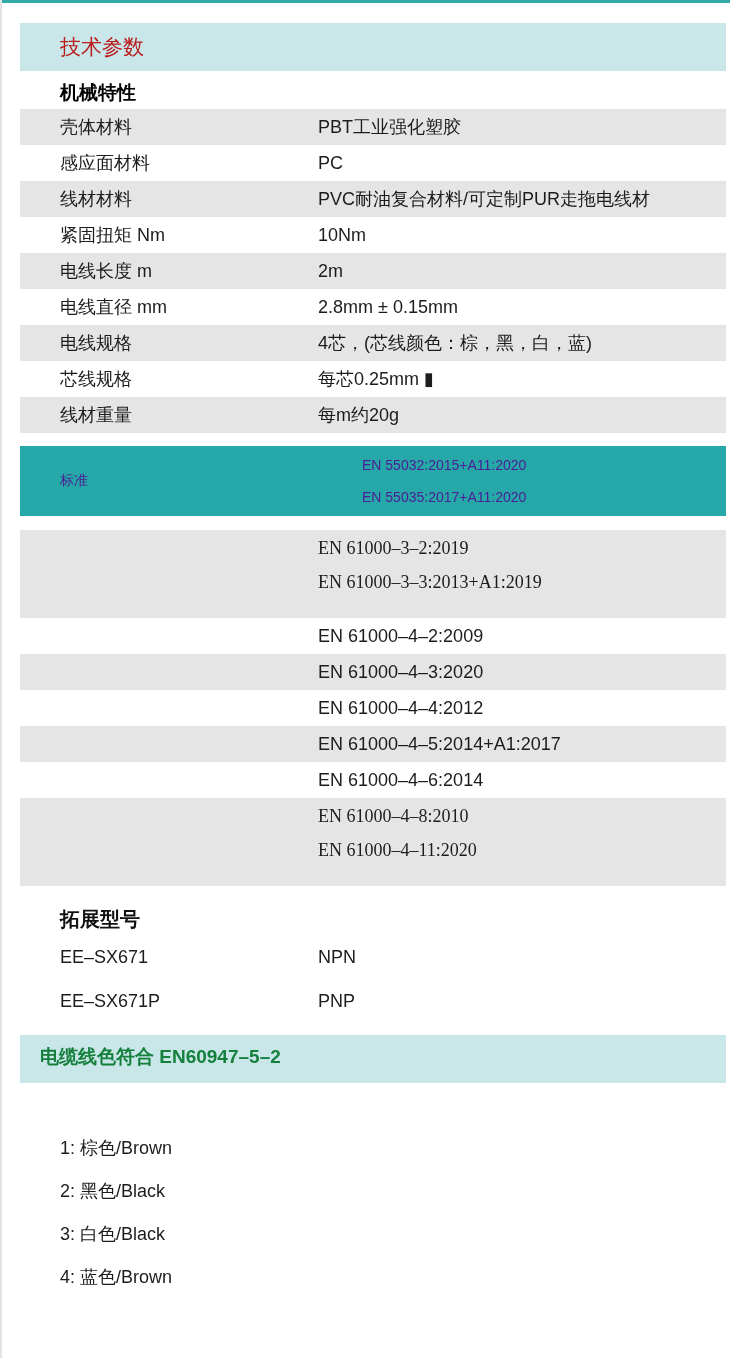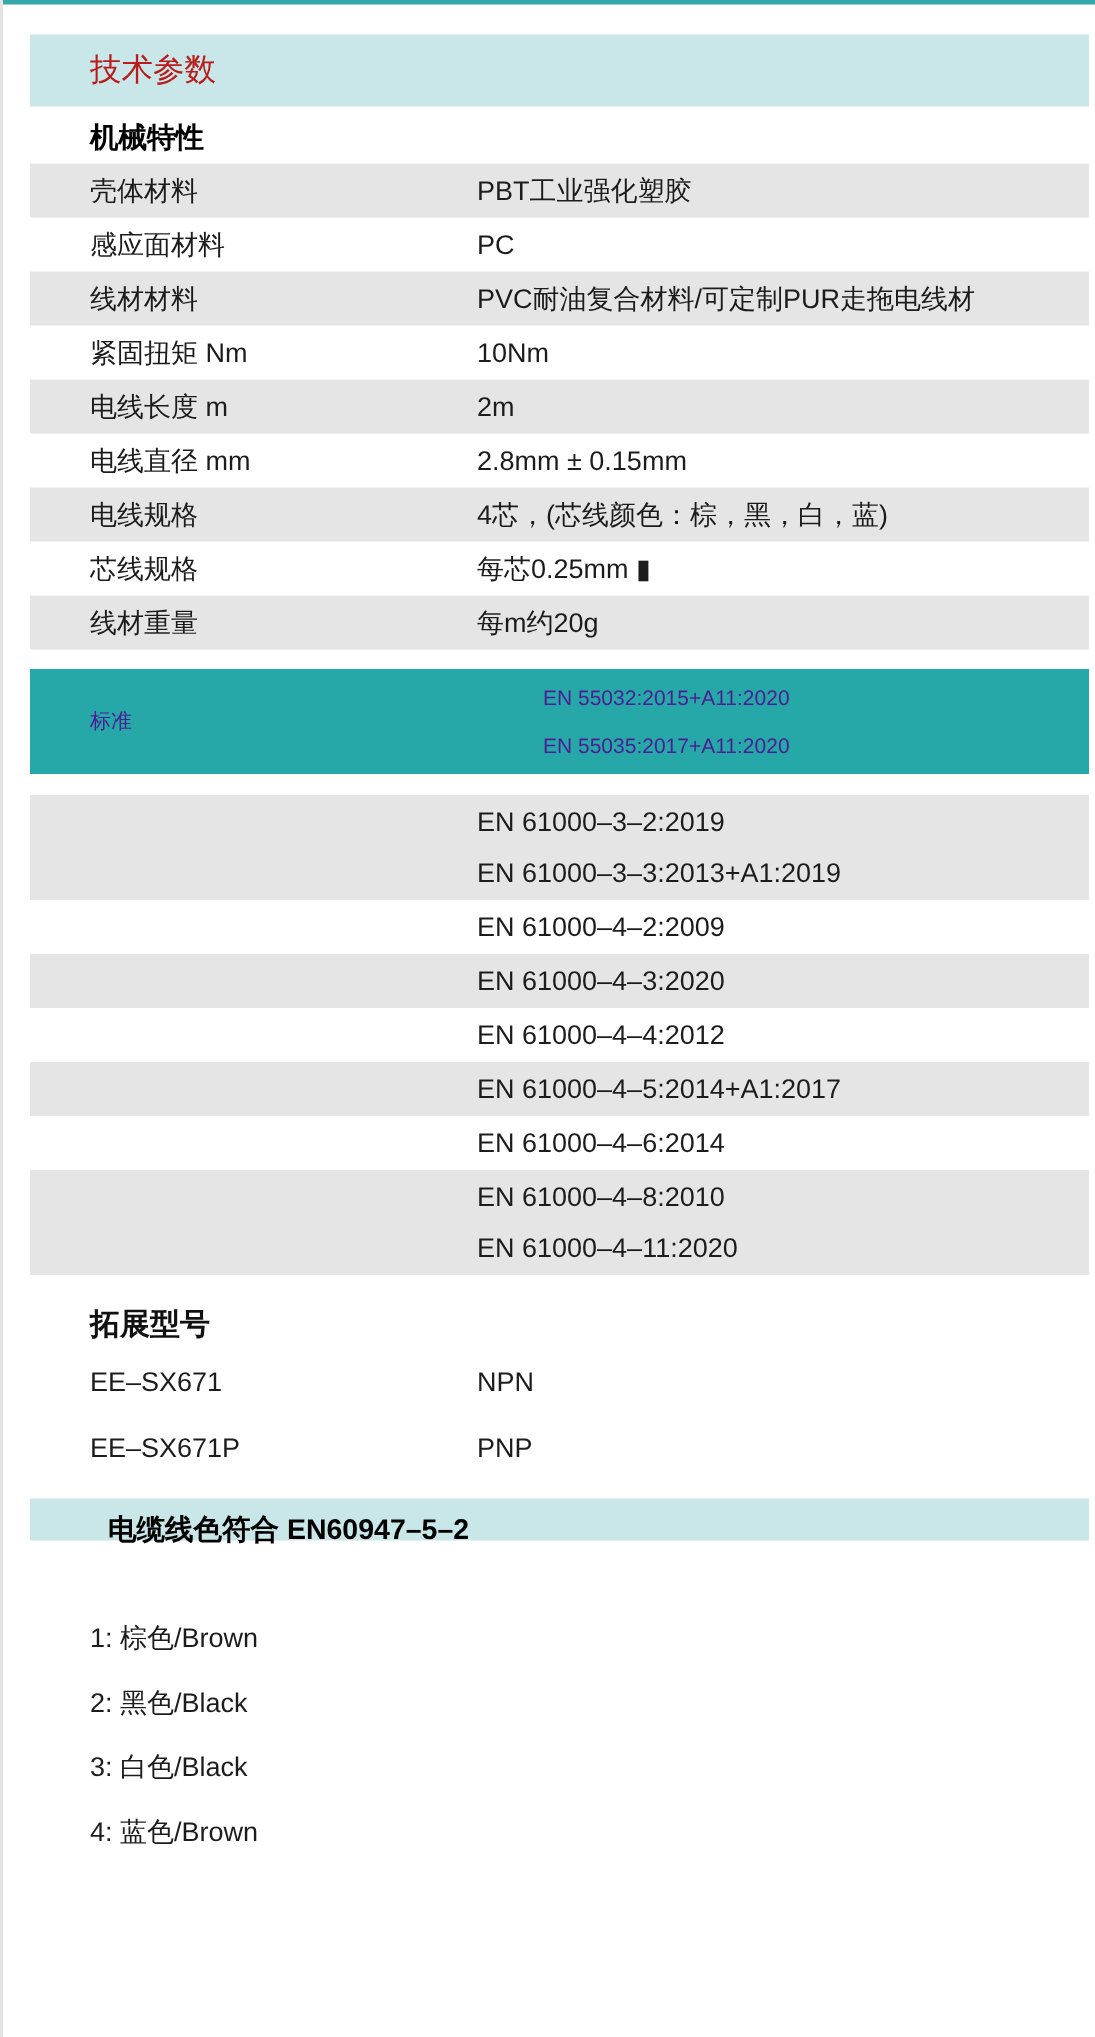--- a/index.html
+++ b/index.html
@@ -41,37 +41,37 @@
     display: flex; font-size: 14px; gap: 44px;
   }
   .std-band .lbl { width: 298px; padding-left: 40px; align-self: center; }
   .std-band .lines { flex: 1; padding-top: 3px; }
   .std-band .lines div { line-height: 32px; }
 
   .std-block {
     margin: 0 4px 0 20px; padding-left: 298px; font-size: 18px;
   }
   .std-block.first { margin-top: 14px; }
-  .std-block.two { height: 70px; padding-top: 1px; }
+  .std-block.two { height: 88px; padding-top: 1px; font-family: Liberation Serif, serif; }
   .std-block.two div { line-height: 34px; }
   .std-block.one { height: 36px; }
   .std-block.one div { line-height: 36px; }
 
   .models-heading {
     margin: 17px 4px 0 60px; font-size: 20px; font-weight: bold;
     height: 32px; line-height: 32px; color: #111;
   }
   .model-row { display: flex; margin-left: 20px; height: 44px; line-height: 44px; font-size: 18px; }
   .model-row .m { width: 298px; padding-left: 40px; }
   .model-row .o { flex: 1; }
 
   .cable-band {
-    margin: 12px 4px 0 20px; height: 28px; line-height: 44px;
-    background: #c9e6e8; padding-left: 52px;
-    font-size: 19px; font-weight: bold; color: #000000;
+    margin: 12px 4px 0 20px; height: 48px; line-height: 44px;
+    background: #c9e6e8; padding-left: 20px;
+    font-size: 19px; font-weight: bold; color: #15803d;
   }
   .color-list { margin: 44px 0 0 60px; font-size: 18px; }
   .color-list div { line-height: 43px; height: 43px; }
 </style>
 </head>
 <body>
 
 <div class="page">
   <div class="top-strip"></div>
 

